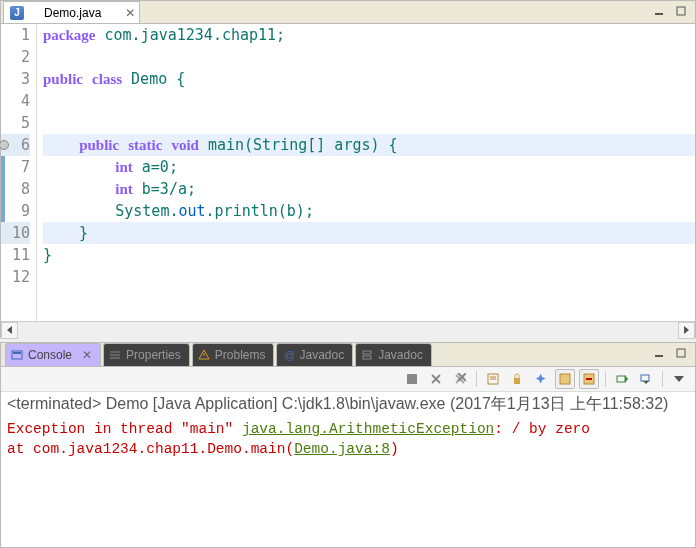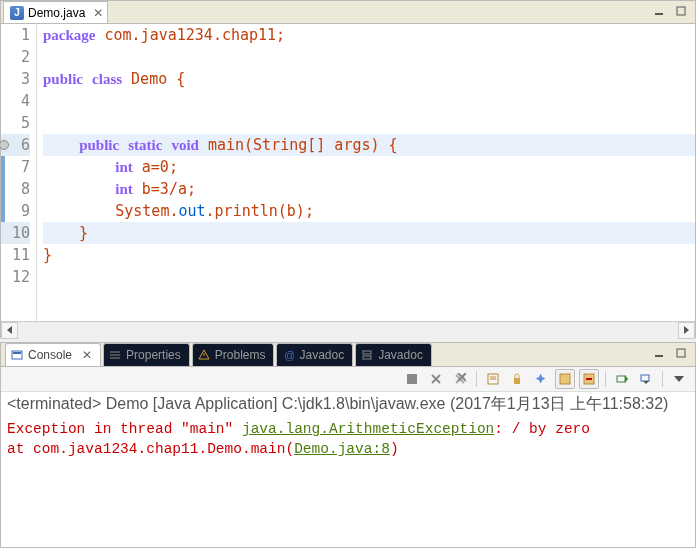--- a/index.html
+++ b/index.html
@@ -33,21 +33,21 @@
 }
 .tab {
   display: flex;
   align-items: center;
   height: 21px;
   padding: 0 4px 0 6px;
   background: #fff;
   border: 1px solid #bbb;
   border-bottom: none;
   margin-left: 2px;
-  gap: 4px;
+  gap: 20px;
 }
 .tab .icon-j {
   width: 14px; height: 14px;
   background: linear-gradient(#5b8dd6,#3b6db6);
   border-radius: 2px;
   position: relative;
 }
 .tab .icon-j::after {
   content: "J";
   color: #fff;
@@ -104,21 +104,21 @@
 }
 .code {
   flex:1;
   white-space: pre;
   padding-left: 6px;
 }
 .code .line { height: 22px; }
 .code .hl-l { background: #e8f0fb; }
 .kw { color: #8b5cf6; font-weight: bold; font-family: Liberation Serif, serif; }
 .sf { color: #0060c8; }
-.pln { color: #c2410c; }
+.pln { color: #0f766e; }
 .hscroll {
   height: 17px;
   background: #efefef;
   border-top: 1px solid #ccc;
   display:flex; align-items:center;
 }
 .hscroll .arrow {
   width:17px; height:17px;
   display:flex; align-items:center; justify-content:center;
   border:1px solid #ccc; box-sizing:border-box;
@@ -137,26 +137,26 @@
   border-bottom:1px solid #bbb;
   display:flex;
   align-items:flex-end;
   gap:2px;
   padding-left:4px;
   position:relative;
 }
 .vtab {
   display:flex; align-items:center; gap:4px;
   height:22px; padding:0 8px 0 4px;
-  background:#0f172a;
+  background:#404040;
   border:1px solid #bbb; border-bottom:none;
   border-radius:3px 3px 0 0;
   color:#444;
 }
-.vtab.active { background:#ffffff; }
+.vtab.active { background:#c4b5fd; }
 .vtab.dim { color:#999; }
 .vtab .vicon {
   width:14px; height:14px;
   display:flex; align-items:center; justify-content:center;
   font: 11px/1 Arial;
 }
 .vtab-close { color:#666; margin-left:6px; font:12px/1 Arial;}
 .console-toolbar {
   height:24px;
   background:#f5f5f5;

